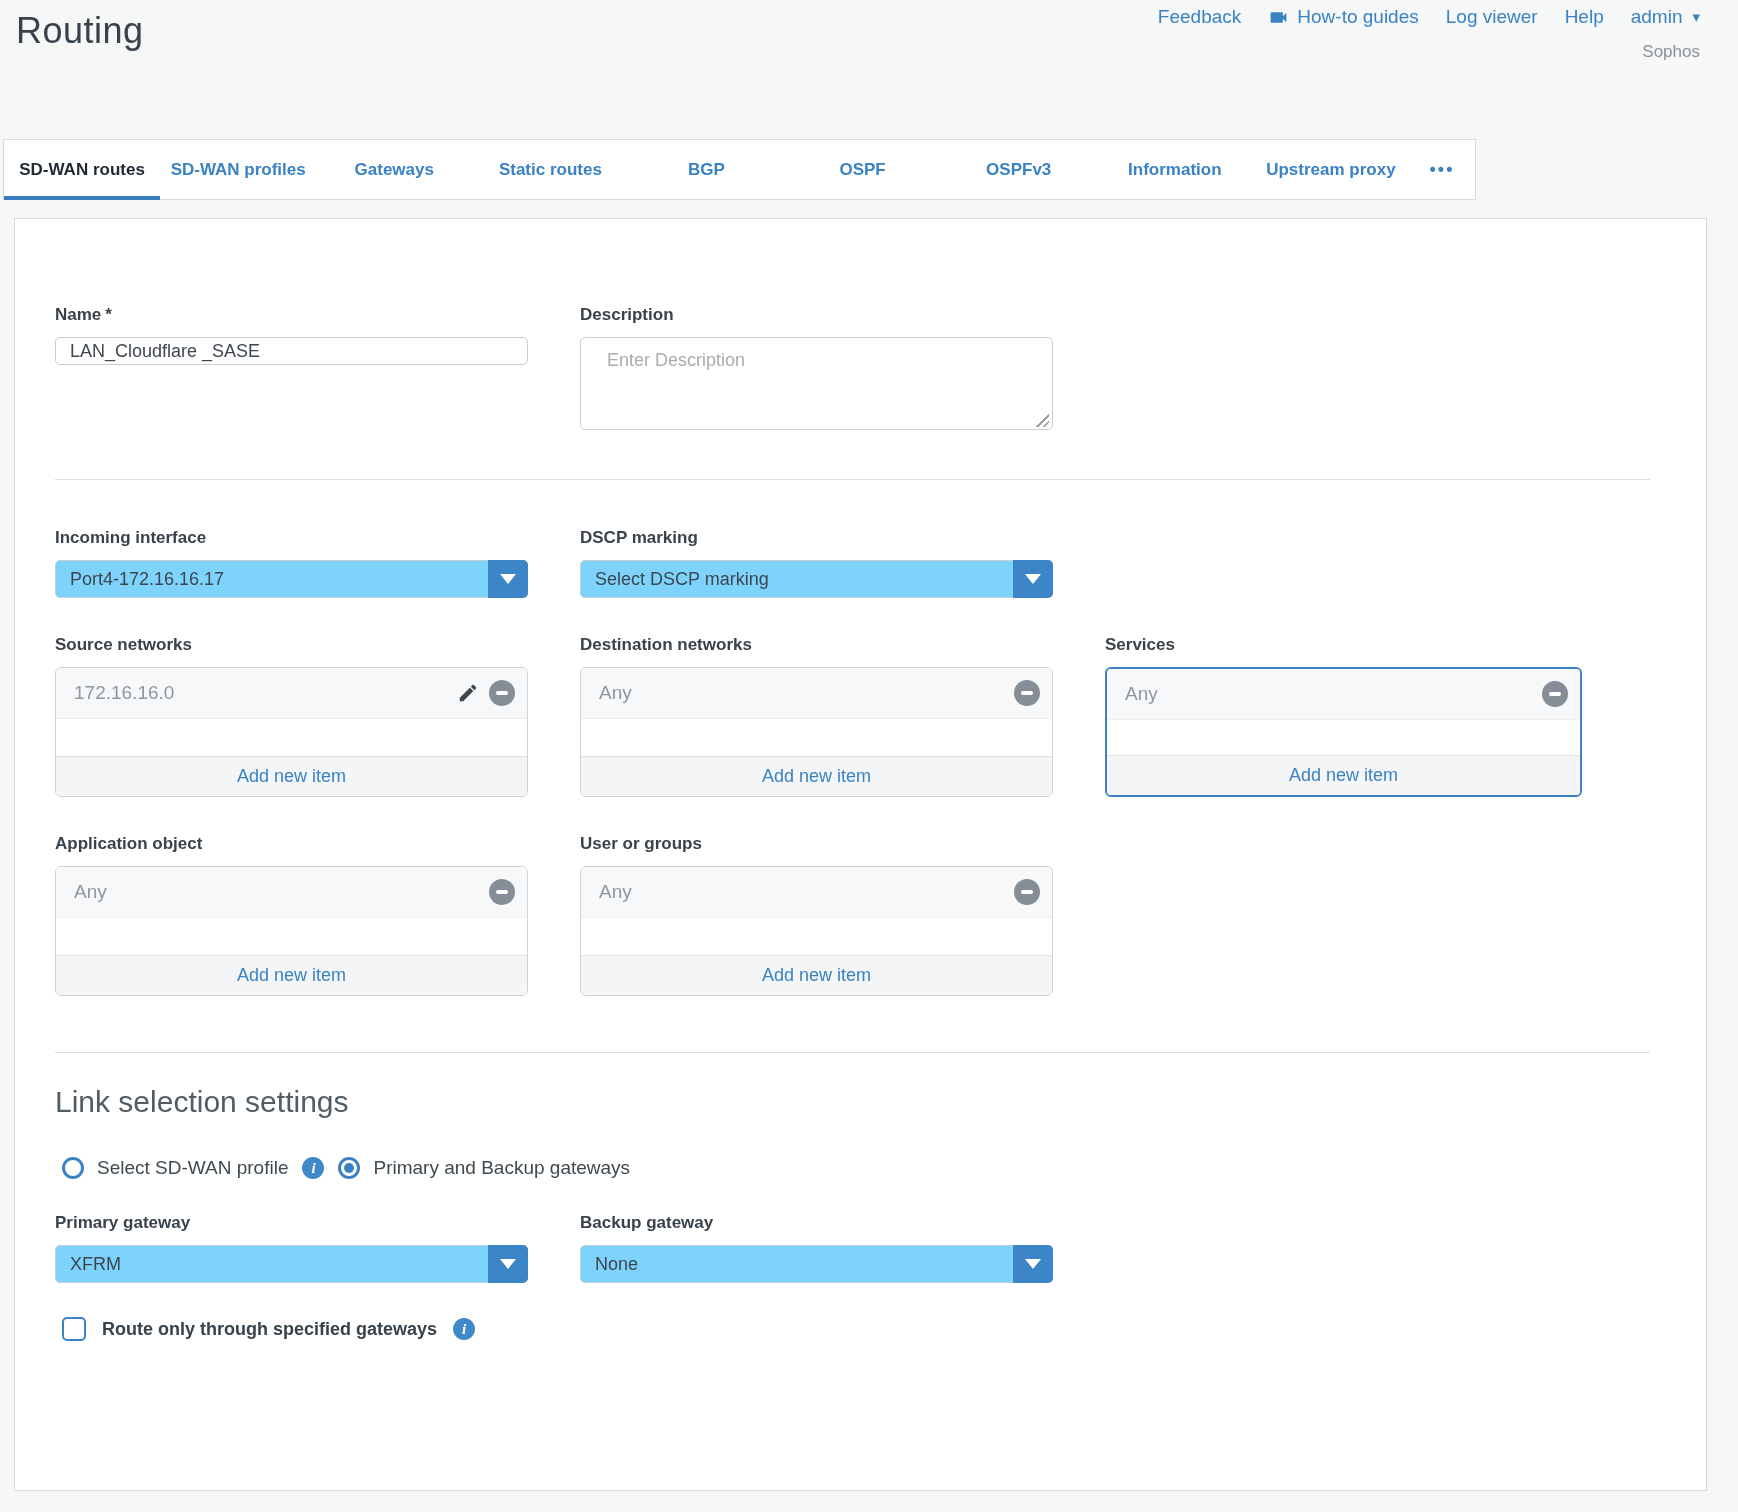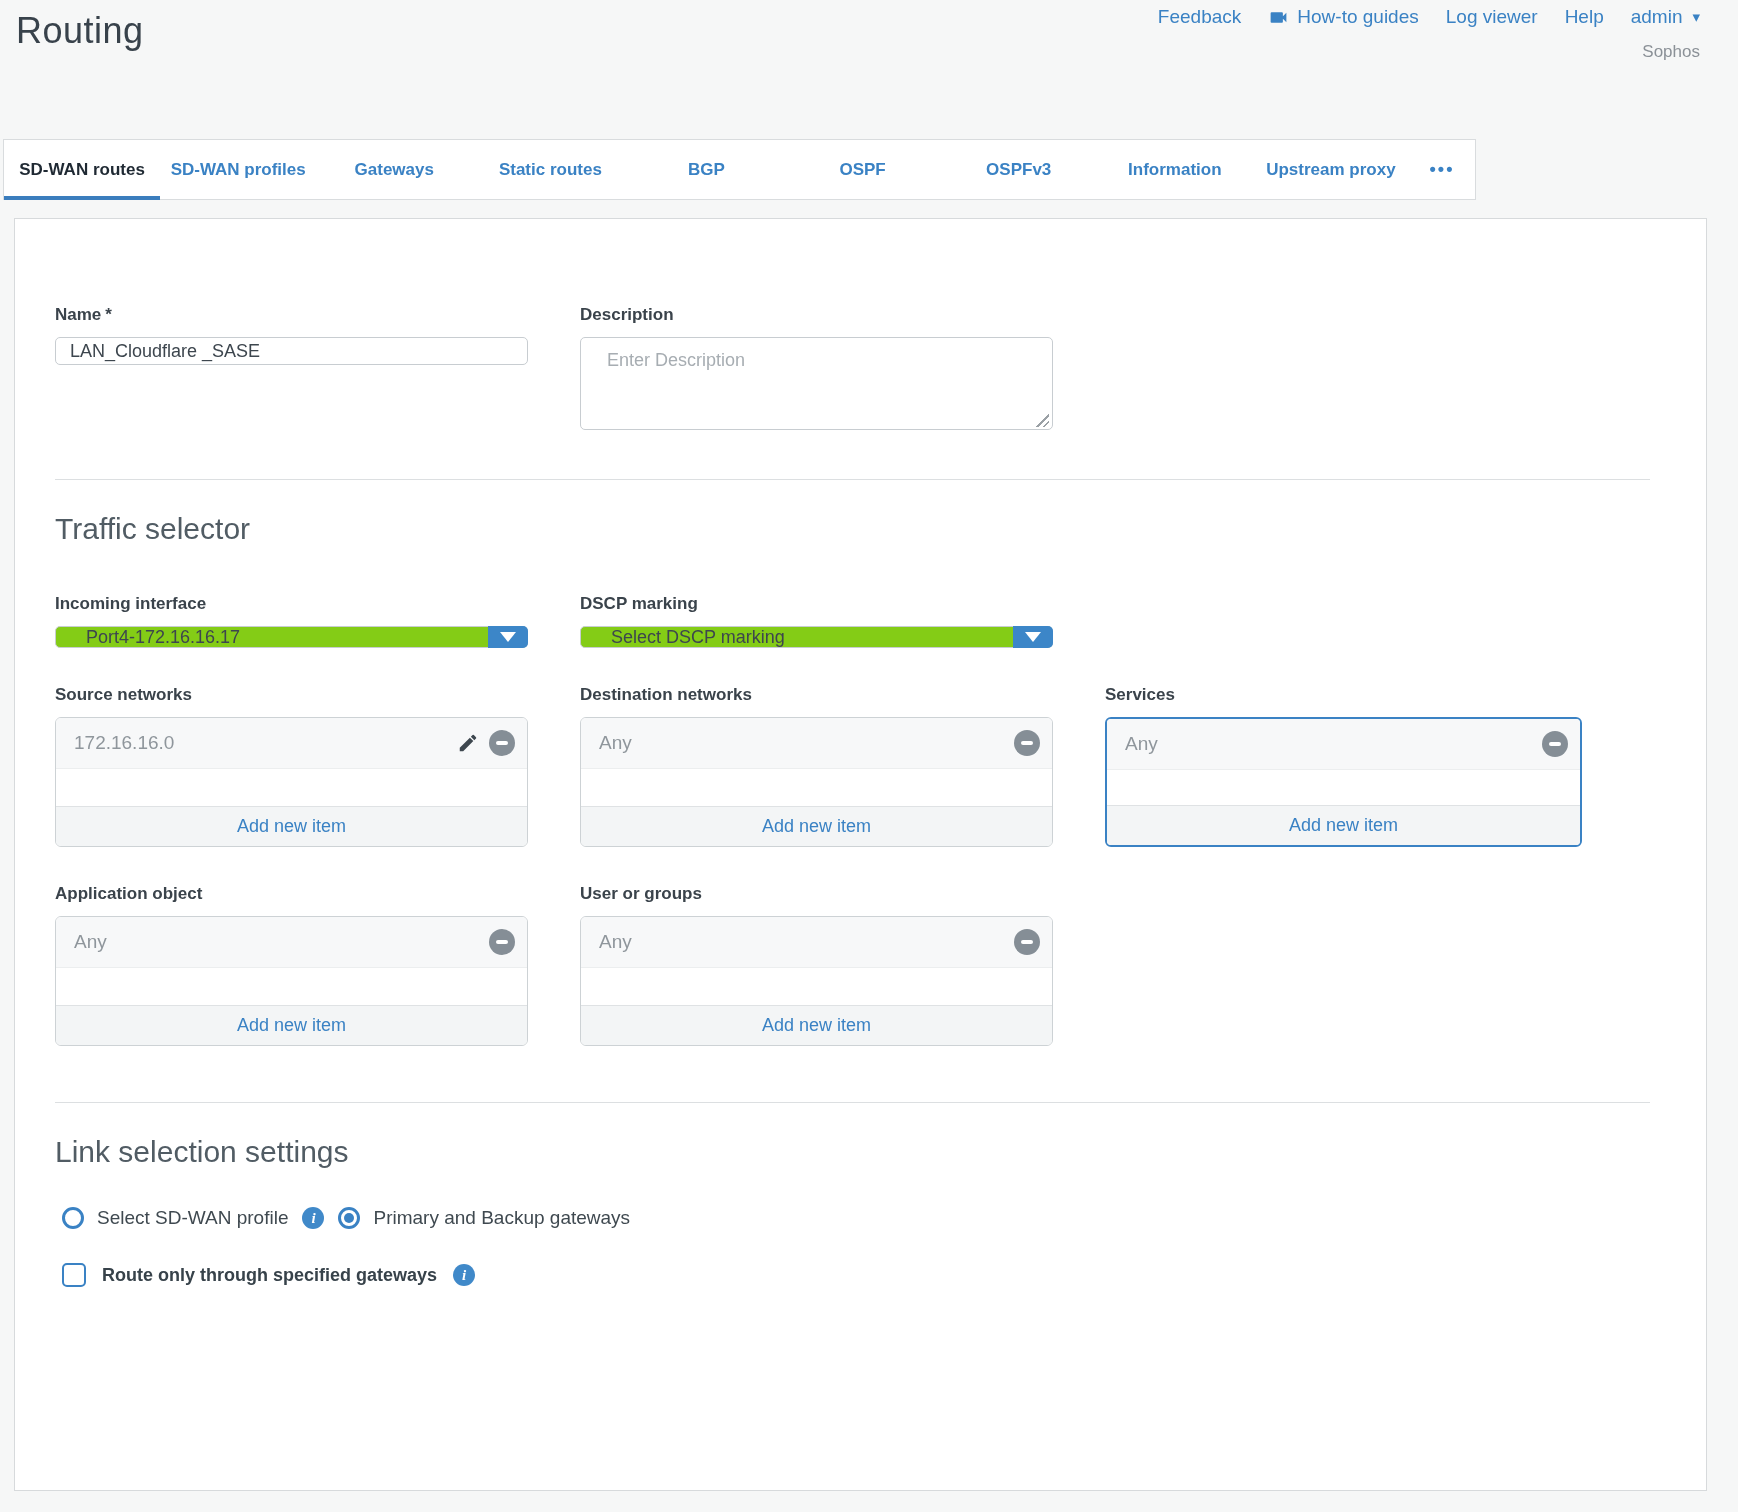--- a/index.html
+++ b/index.html
@@ -49,22 +49,22 @@
   .textarea::placeholder { color:#a7adb2; }
   .resize-grip { position:absolute; right:4px; bottom:7px; width:15px; height:15px;
     background:repeating-linear-gradient(135deg,transparent 0 3px,#9aa0a5 3px 4.5px);
     clip-path:polygon(100% 0,100% 100%,0 100%); pointer-events:none; }
 
   .divider-1 { margin-top:45px; }
   .section-heading { margin:32px 0 0 40px; font-size:30px; font-weight:400; color:#515c64; }
 
   
   .row-selects { margin-top:48px; }
-  .select { position:relative; width:473px; height:22px; border:1px solid #c8cdd1;
-    border-radius:5px; background:#84cc16; display:flex; align-items:center; cursor:pointer;padding-left:16px; }
+  .select { position:relative; width:473px; height:38px; border:1px solid #c8cdd1;
+    border-radius:5px; background:#7dd3fc; display:flex; align-items:center; cursor:pointer; }
   .select-value { padding-left:14px; font-size:18px; color:#3d464e; }
   .select-btn { position:absolute; top:-1px; right:-1px; bottom:-1px; width:40px;
     background:#3c86c8; border:none; border-radius:0 5px 5px 0; cursor:pointer;
     display:flex; align-items:center; justify-content:center; }
   .caret-down { width:0; height:0; border-left:8px solid transparent;
     border-right:8px solid transparent; border-top:10px solid #fff; }
 
   
   .row-lists { margin-top:37px; }
   .listbox { width:473px; height:130px; border:1px solid #cdd2d5; border-radius:6px;
@@ -184,21 +184,20 @@
       <div class="textarea-wrap">
         <textarea class="textarea" placeholder="Enter Description" style=""></textarea>
         <div class="resize-grip"></div>
       </div>
     </div>
     <div></div>
   </div>
 
   <div class="divider divider-1"></div>
 
-  <h2 class="section-heading">Traffic selector</h2>
 
   <div class="grid row-selects">
     <div>
       <div class="field-label">Incoming interface</div>
       <div class="select">
         <span class="select-value">Port4-172.16.16.17</span>
         <button class="select-btn">
           <span class="caret-down"></span>
         </button>
       </div>
@@ -311,20 +310,41 @@
       <span class="radio"></span>
       <span class="radio-label">Select SD-WAN profile</span>
     </span>
     <span class="info-icon">i</span>
     <span class="radio-option">
       <span class="radio checked"></span>
       <span class="radio-label">Primary and Backup gateways</span>
     </span>
   </div>
 
+  <div class="grid row-gateways">
+    <div>
+      <div class="field-label">Primary gateway</div>
+      <div class="select">
+        <span class="select-value">XFRM</span>
+        <button class="select-btn">
+          <span class="caret-down"></span>
+        </button>
+      </div>
+    </div>
+    <div>
+      <div class="field-label">Backup gateway</div>
+      <div class="select">
+        <span class="select-value">None</span>
+        <button class="select-btn">
+          <span class="caret-down"></span>
+        </button>
+      </div>
+    </div>
+    <div></div>
+  </div>
 
   <div class="checkbox-row">
     <span class="checkbox"></span>
     <span class="checkbox-label">Route only through specified gateways</span>
     <span class="info-icon">i</span>
   </div>
 
 </main>
 
 </body></html>

